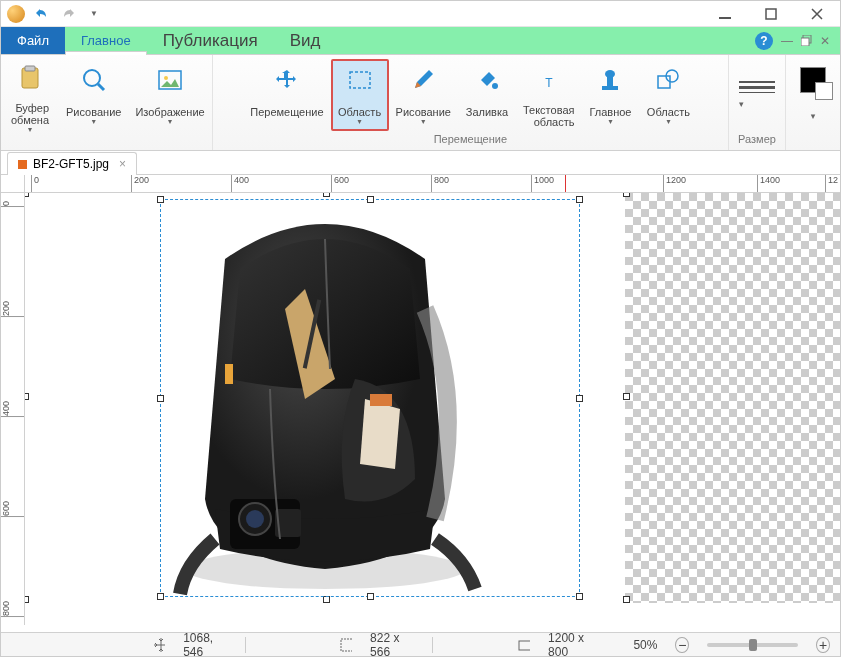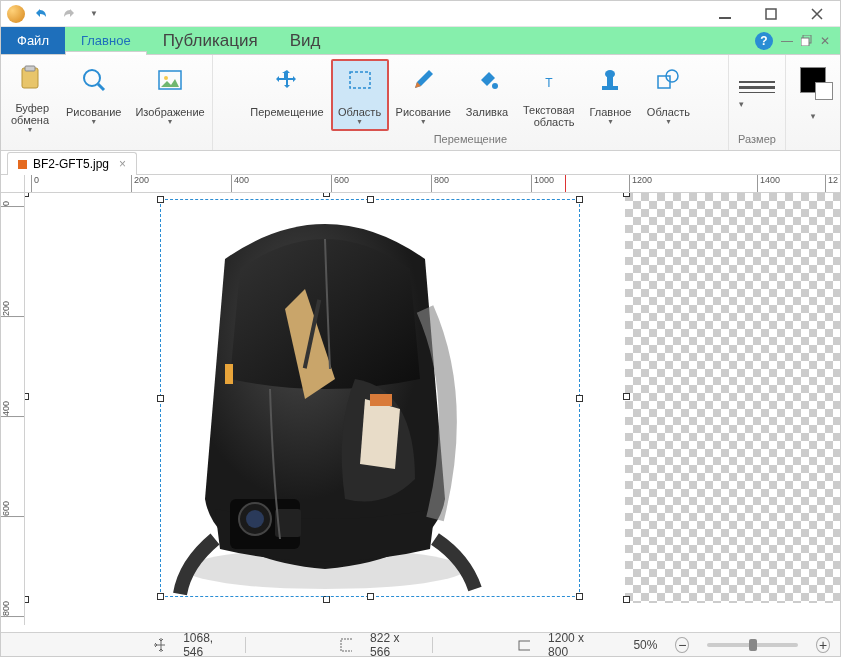--- a/index.html
+++ b/index.html
@@ -255,21 +255,21 @@
 <div style="position:relative">
   <div class="corner"></div>
   <div class="ruler-h">
     <div class="tick" style="left:6px">0</div>
     <div class="tick" style="left:106px">200</div>
     <div class="tick" style="left:206px">400</div>
     <div class="tick" style="left:306px">600</div>
     <div class="tick" style="left:406px">800</div>
     <div class="tick" style="left:506px">1000</div>
     <div class="tick red" style="left:540px"></div>
-    <div class="tick" style="left:604px">1200</div>
+    <div class="tick" style="left:638px">1200</div>
     <div class="tick" style="left:732px">1400</div>
     <div class="tick" style="left:800px">12</div>
   </div>
 </div>
 
 <div class="workarea">
   <div class="ruler-v">
     <div class="tick" style="top:6px">0</div>
     <div class="tick" style="top:106px">200</div>
     <div class="tick" style="top:206px">400</div>

